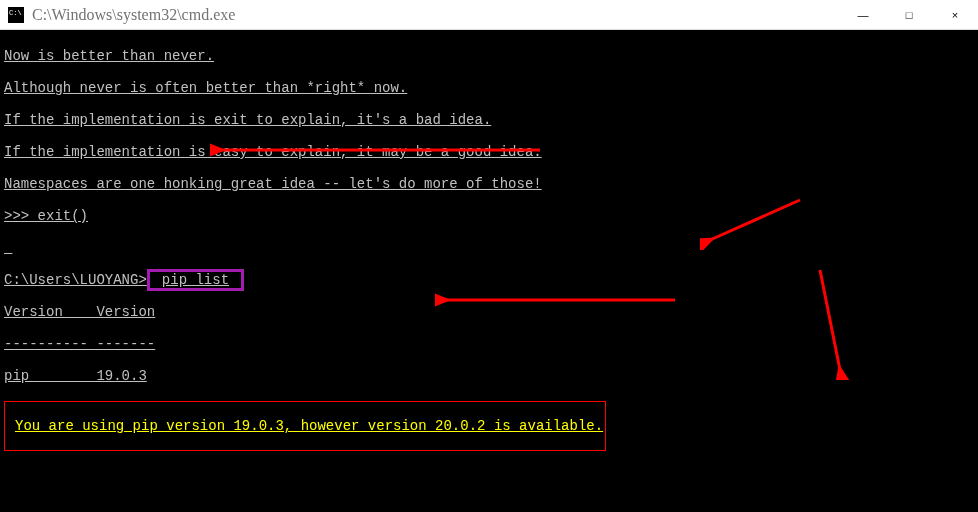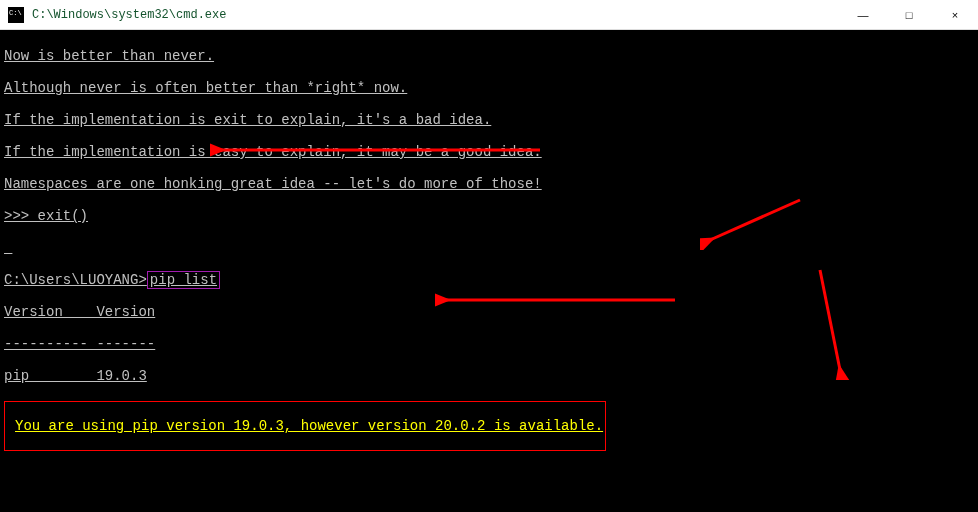--- a/index.html
+++ b/index.html
@@ -30,23 +30,23 @@
 .titlebar-icon::after {
   content: "C:\\";
   color: #fff;
   font-size: 7px;
   position: absolute;
   top: 2px;
   left: 1px;
 }
 .titlebar-text {
   flex: 1;
-  font-family: Liberation Mono, monospace;
-  font-size: 12px;
-  color: #14532d;
+  font-family: Liberation Serif, serif;
+  font-size: 16px;
+  color: #737373;
 }
 .titlebar-controls {
   display: flex;
   height: 100%;
 }
 .titlebar-btn {
   width: 46px;
   height: 100%;
   display: flex;
   align-items: center;
@@ -57,23 +57,23 @@
 }
 .console {
   padding: 2px 4px;
   color: #c0c0c0;
   line-height: 16px;
   white-space: pre;
 }
 .line { white-space: pre; text-decoration: underline; }
 .yellow { color: #ffff00; margin-left: 8px; }
 .box-red {
-  border: 1px solid #a21caf;
+  border: 3px solid #a21caf;
   display: inline;
-  padding: 0 2px;
+  padding: 0 12px;
 }
 .box-red-block {
   border: 1px solid #ff0000;
   display: block;
   width: fit-content;
   padding: 0 2px;
   margin: 1px 0;
 }
 svg.arrow {
   position: absolute;

